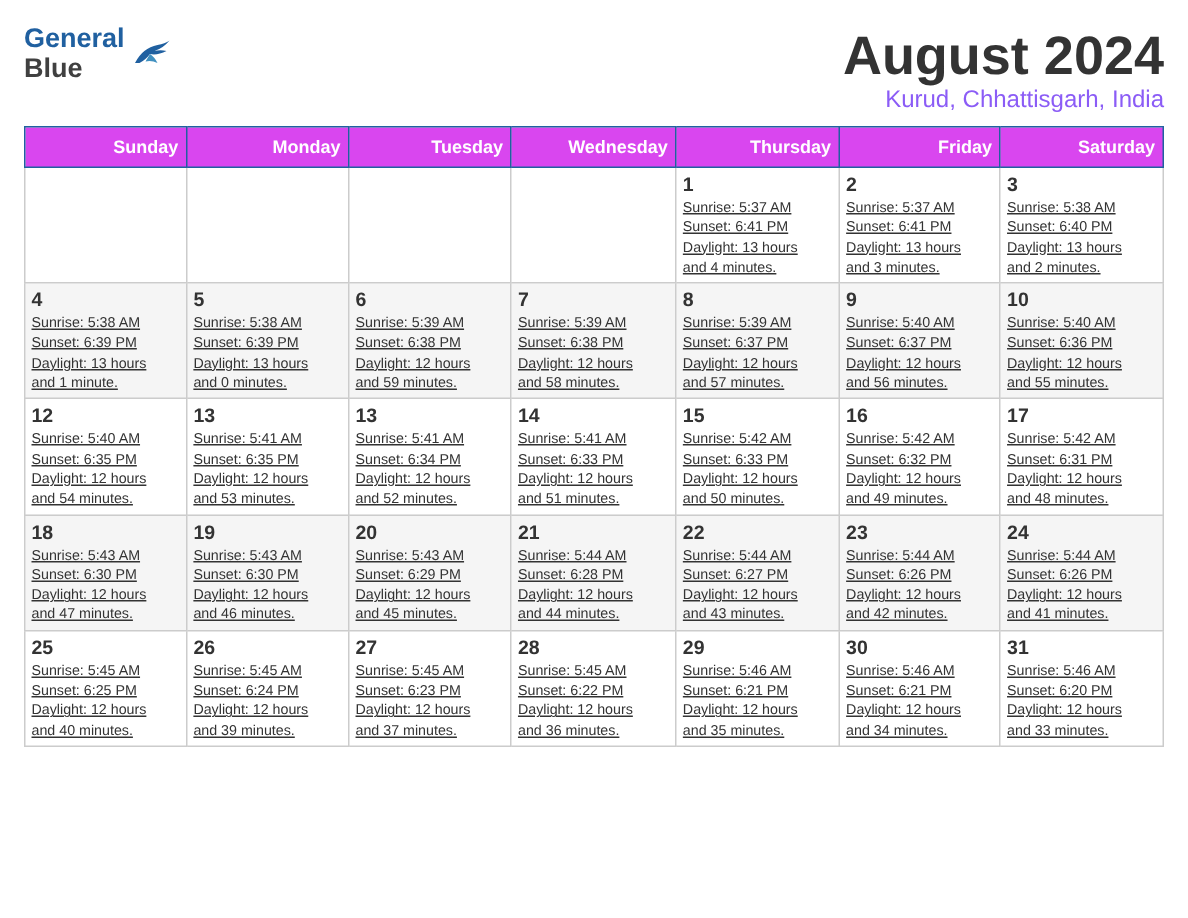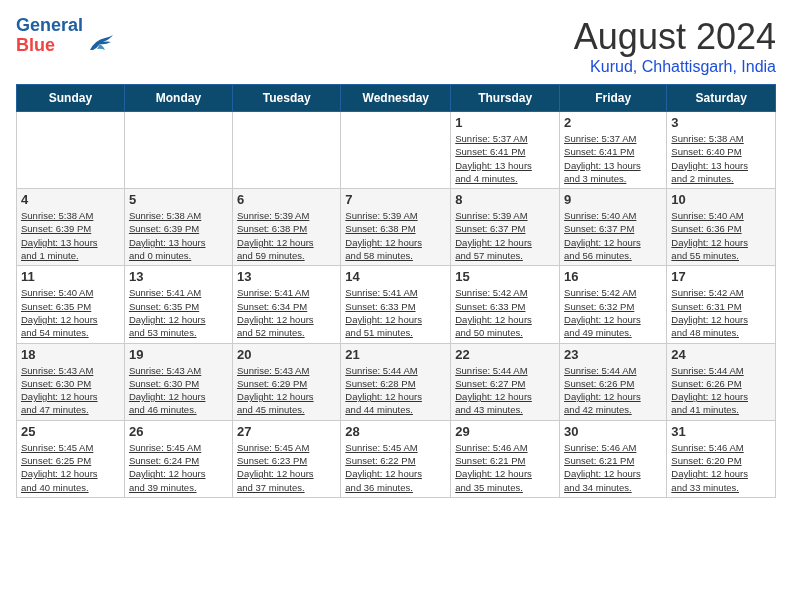--- a/index.html
+++ b/index.html
@@ -32,36 +32,36 @@
     .logo-bird {
       width: 30px;
       height: 24px;
       margin-left: 2px;
     }
     .title-block {
       text-align: right;
     }
     .month-year {
       font-size: 36px;
-      font-weight: normal;
+      font-weight: bold;
       color: #333;
     }
     .location {
       font-size: 16px;
-      color: #1d4ed8;
+      color: #8b5cf6;
     }
     table {
       width: 100%;
       border-collapse: collapse;
       font-size: 10px;
     }
     thead tr th {
-      background-color: #0c4a6e;
+      background-color: #d946ef;
       color: #fff;
-      text-align: center;
+      text-align: right;
       padding: 6px 5px;
       font-size: 12px;
       font-weight: bold;
       border: 1px solid #2060a0;
     }
     tbody tr td {
       border: 1px solid #ccc;
       vertical-align: top;
       padding: 3px 4px;
       width: 113px;
@@ -89,24 +89,24 @@
       line-height: 1.4;
       text-decoration: underline;
     }
   </style>
 </head>
 <body>
 
 <div class="header-area">
   <div class="logo">
     <div>
-      <div style="display:flex;align-items:flex-end;">
+      <div style="display:flex;align-items:center;">
         <div class="logo-text">
           <span>General</span><br>
-          <span style="color:#ef4444;">Blue</span>
+          <span style="color:#404040;">Blue</span>
         </div>
         <svg class="logo-bird" viewBox="0 0 30 24" xmlns="http://www.w3.org/2000/svg">
           <path d="M5 18 Q10 8 20 6 Q25 5 28 3 Q24 8 18 10 Q22 9 26 10 Q20 13 15 12 Q12 16 8 18 Z" fill="#2060a0"></path>
           <path d="M15 12 Q18 14 20 18 Q16 16 12 17 Z" fill="#4090c0"></path>
         </svg>
       </div>
     </div>
   </div>
   <div class="title-block">
     <div class="month-year">August 2024</div>
@@ -200,21 +200,21 @@
         <td>
           <div class="day-number">10</div>
           <div class="day-info" style="white-space: pre-line;">Sunrise: 5:40 AM
 Sunset: 6:36 PM
 Daylight: 12 hours
 and 55 minutes.</div>
         </td>
       </tr>
       <tr>
         <td>
-          <div class="day-number">11</div>
+          <div class="day-number">12</div>
           <div class="day-info" style="white-space: pre-line;">Sunrise: 5:40 AM
 Sunset: 6:35 PM
 Daylight: 12 hours
 and 54 minutes.</div>
         </td>
         <td>
           <div class="day-number">13</div>
           <div class="day-info" style="white-space: pre-line;">Sunrise: 5:41 AM
 Sunset: 6:35 PM
 Daylight: 12 hours

